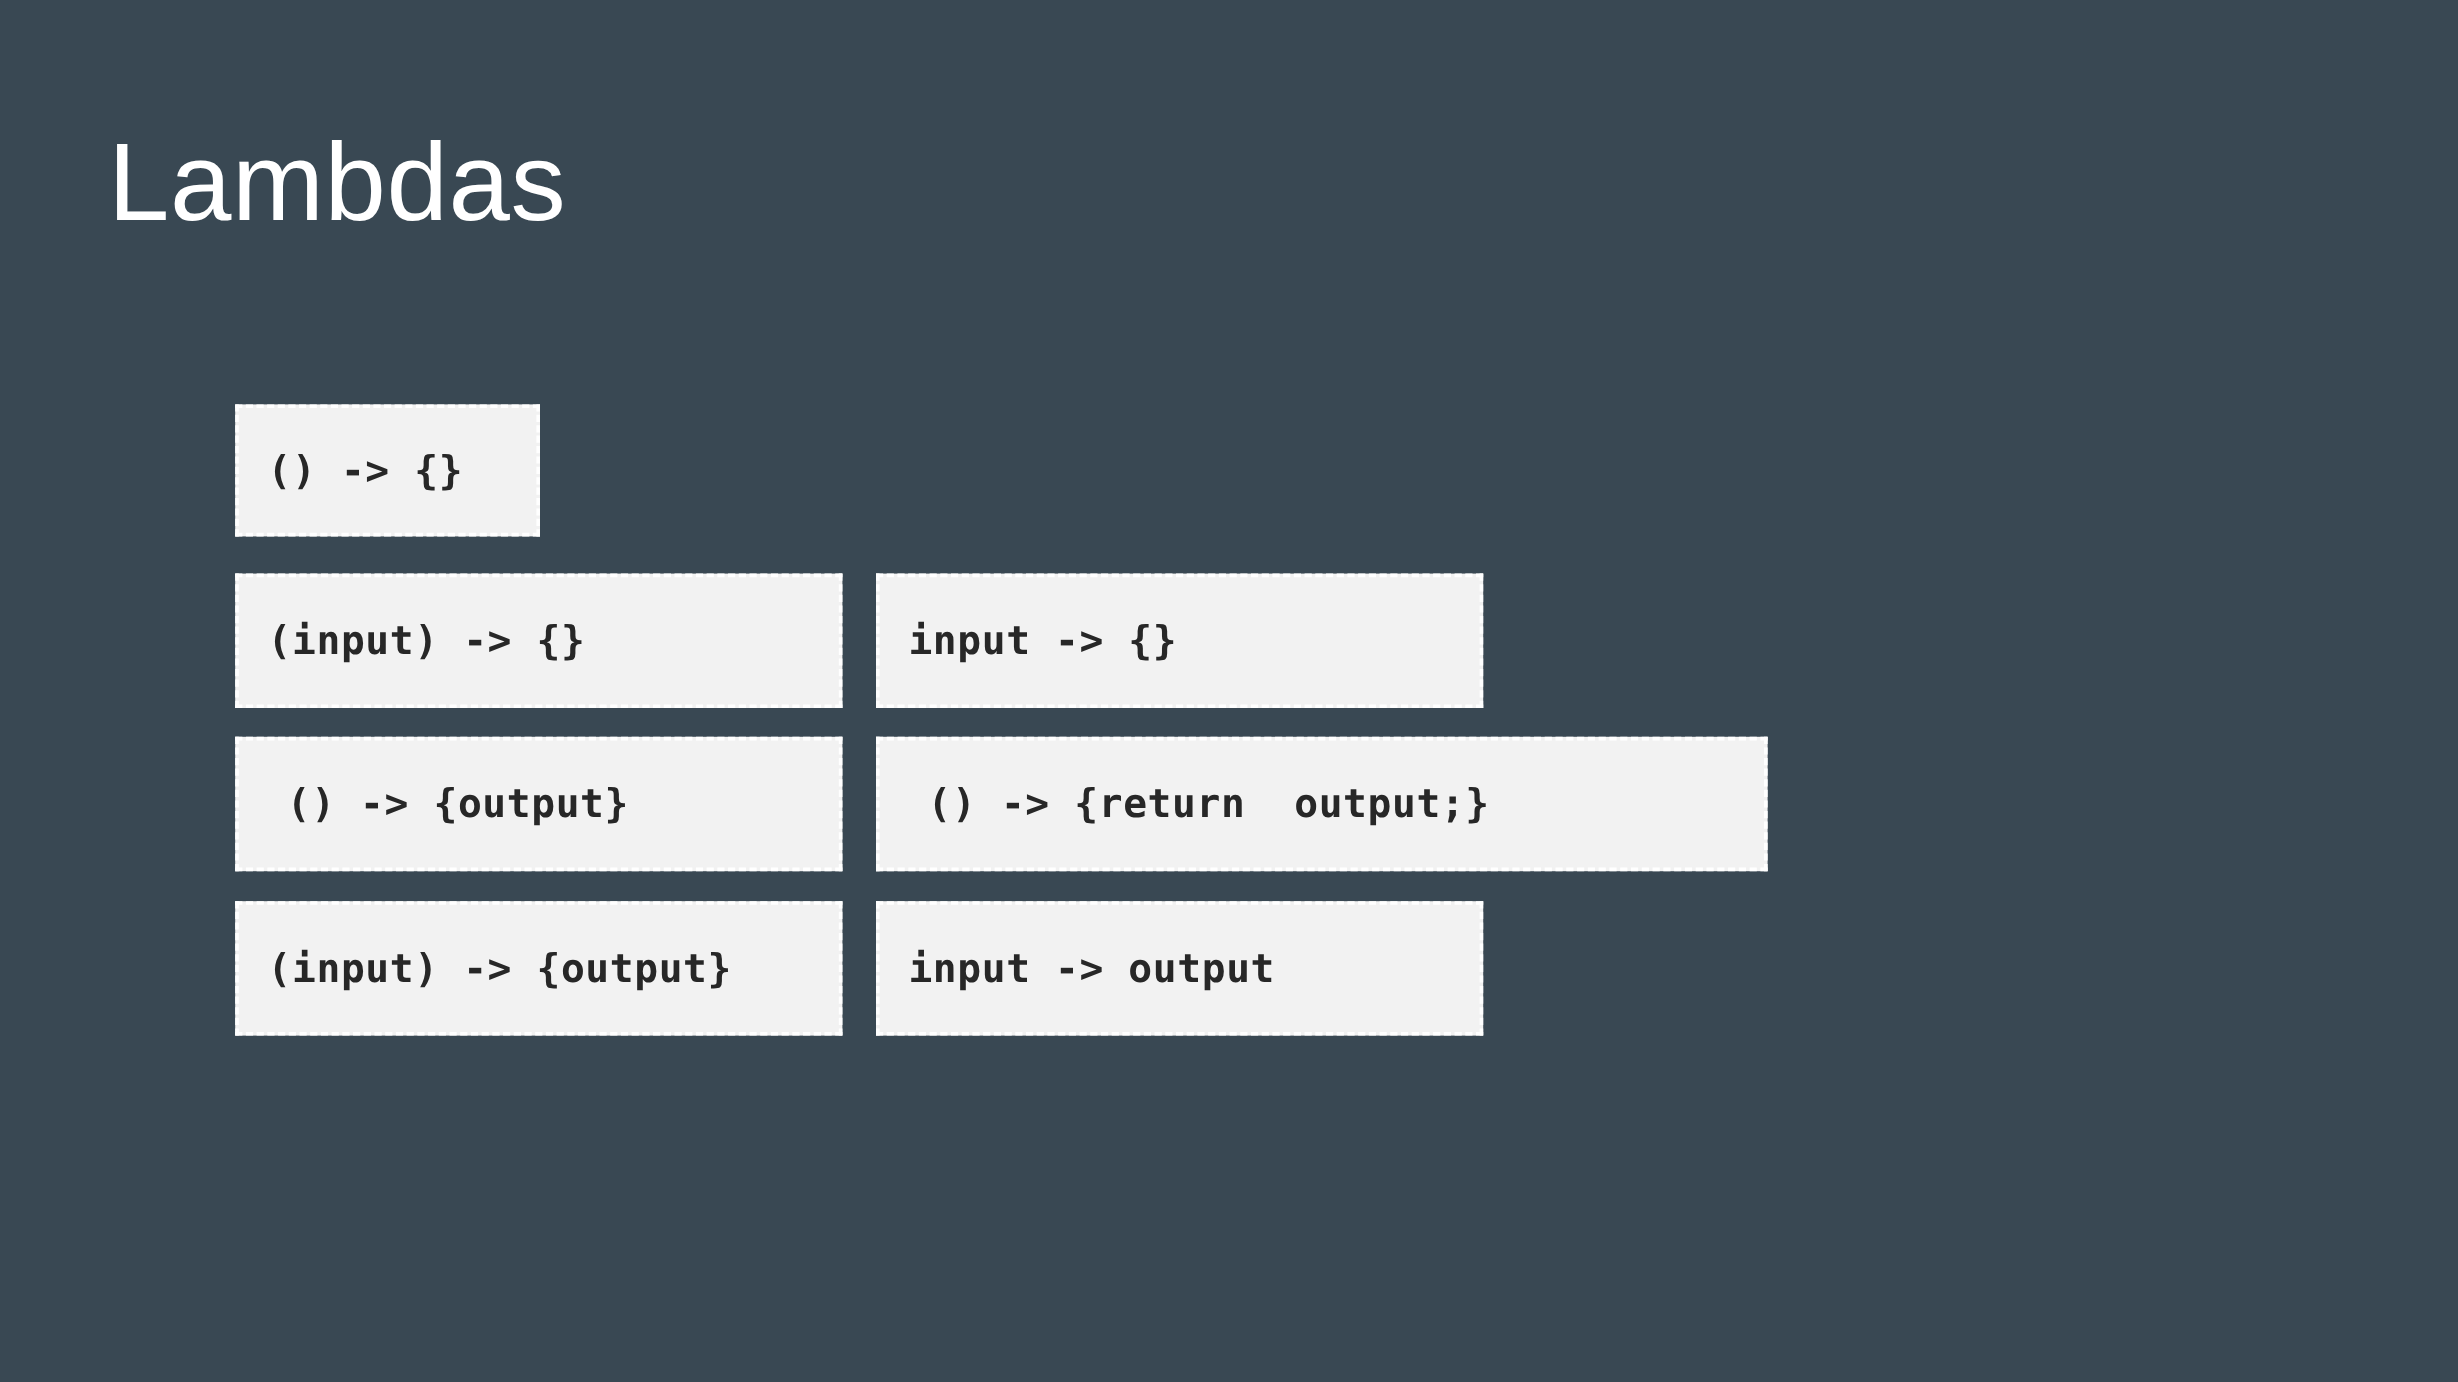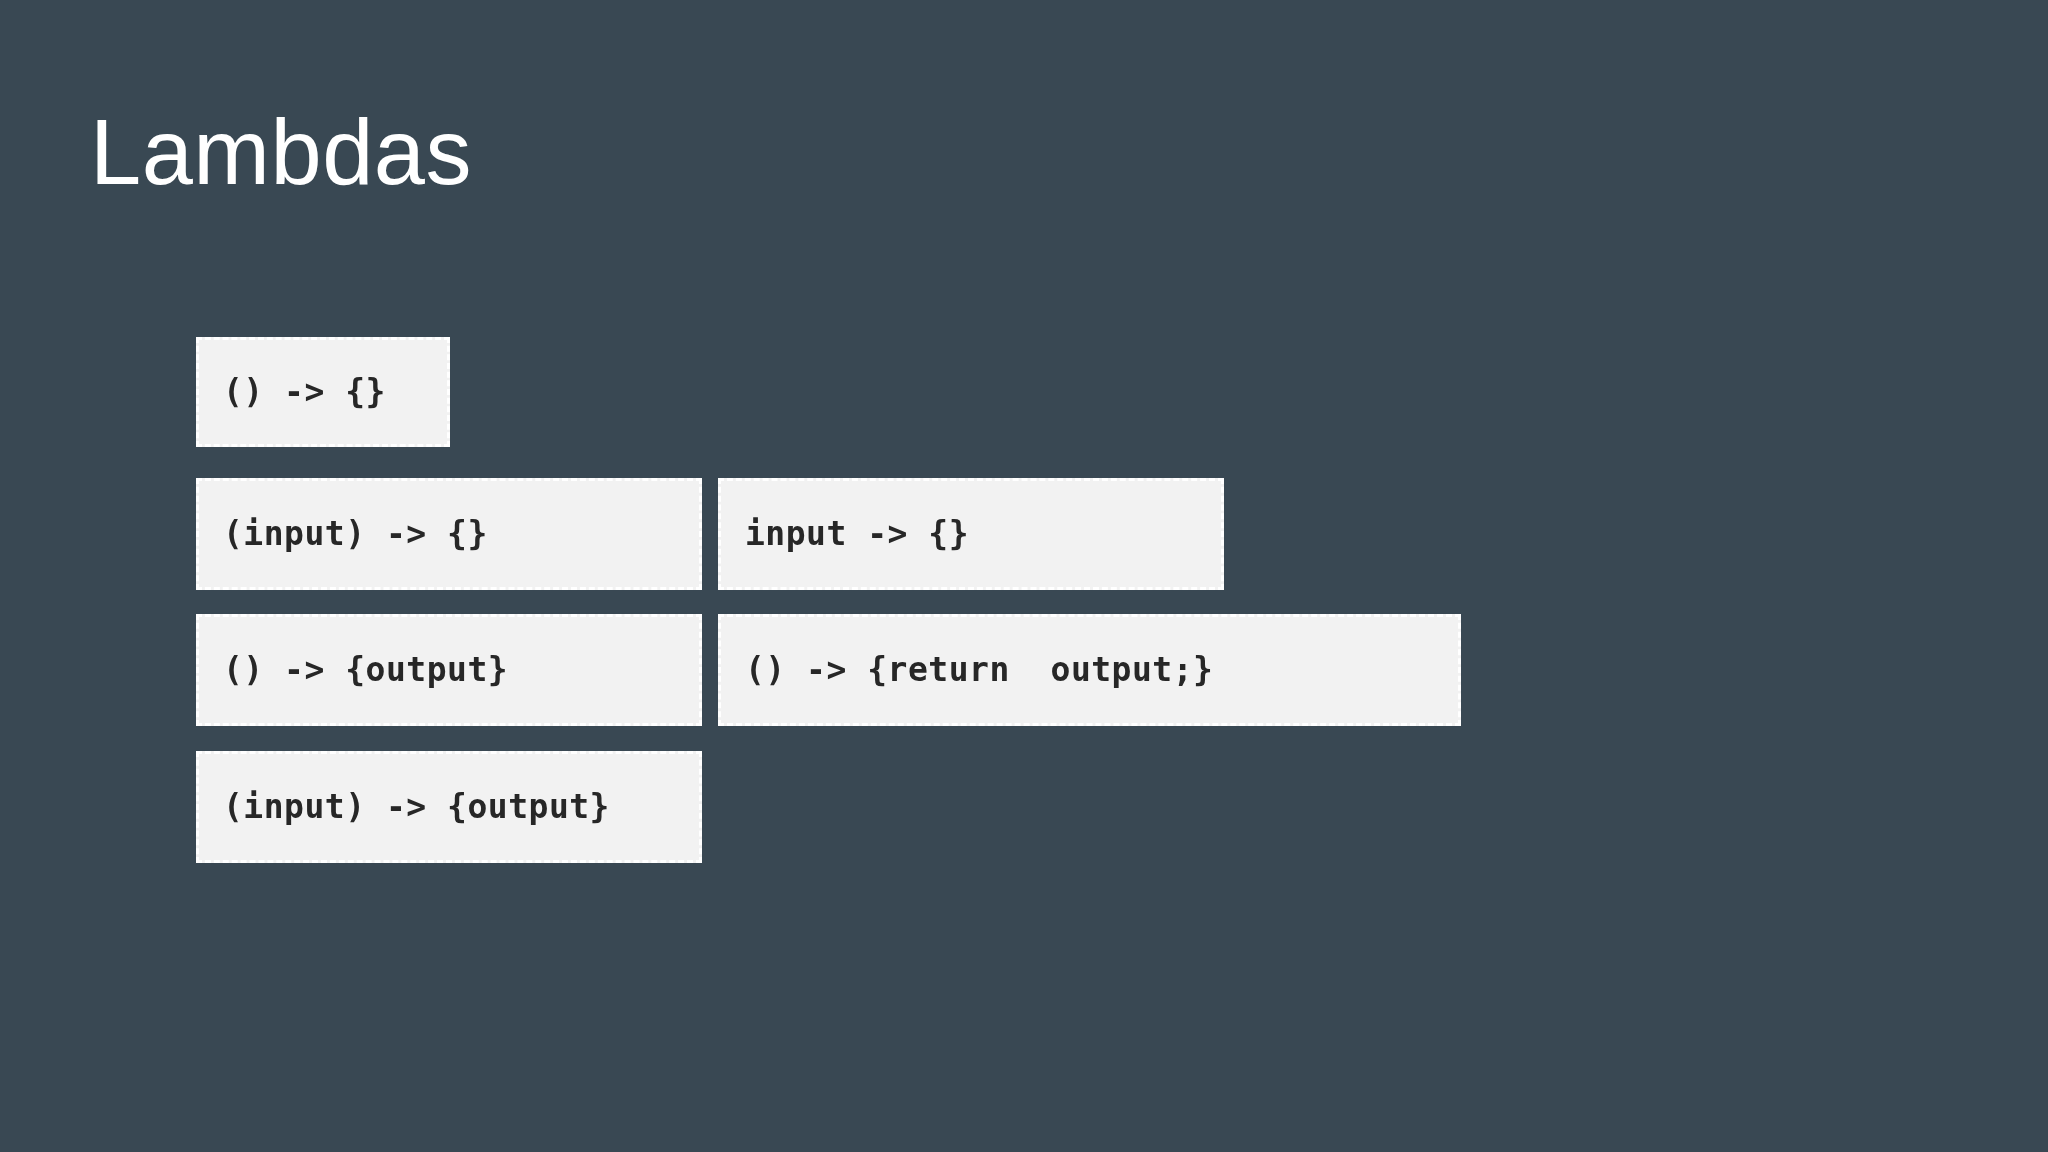--- a/index.html
+++ b/index.html
@@ -52,21 +52,21 @@
   }
   .grid-row:last-child { margin-bottom: 0; }
 
   .code-box {
     position: relative;
     background: #f2f2f2;
     border: 3px dashed #ffffff;
     box-sizing: border-box;
     display: flex;
     align-items: center;
-    margin-right: 16px;
+    margin-right: 28px;
     min-height: 112px;
   }
   .code-box:last-child { margin-right: 0; }
 
   .code-box .code-text {
     font-family: "DejaVu Sans Mono", "Liberation Mono", monospace;
     font-size: 33px;
     font-weight: 700;
     color: #272727;
     white-space: pre;
@@ -79,21 +79,21 @@
   .w-xs  { width: 254px; }
   .w-md  { width: 506px; }
   .w-lg  { width: 743px; }
 
   .row-1 { margin-bottom: 31px; }
   .row-2 { margin-bottom: 24px; }
   .row-3 { margin-bottom: 25px; }
 
   .row-1 .code-box { min-height: 110px; }
   .row-2 .code-box { min-height: 112px; }
-  .row-3 .code-box { min-height: 112px; }
+  .row-3 .code-box { min-height: 112px; padding-left: 16px; }
   .row-4 .code-box { min-height: 112px; text-align: right; }
 </style>
 </head>
 <body>
 
 <div class="slide">
 
   <div class="slide-title">Lambdas</div>
 
   <div class="grid">
@@ -119,16 +119,19 @@
       </div>
       <div class="code-box w-lg">
         <span class="code-text">() -&gt; {return  output;}</span>
       </div>
     </div>
 
     <div class="grid-row row-4">
       <div class="code-box w-md">
         <span class="code-text">(input) -&gt; {output}</span>
       </div>
+      <div class="code-box w-md">
+        <span class="code-text">input -&gt; output</span>
+      </div>
     </div>
 
   </div>
 </div>
 
 </body></html>

